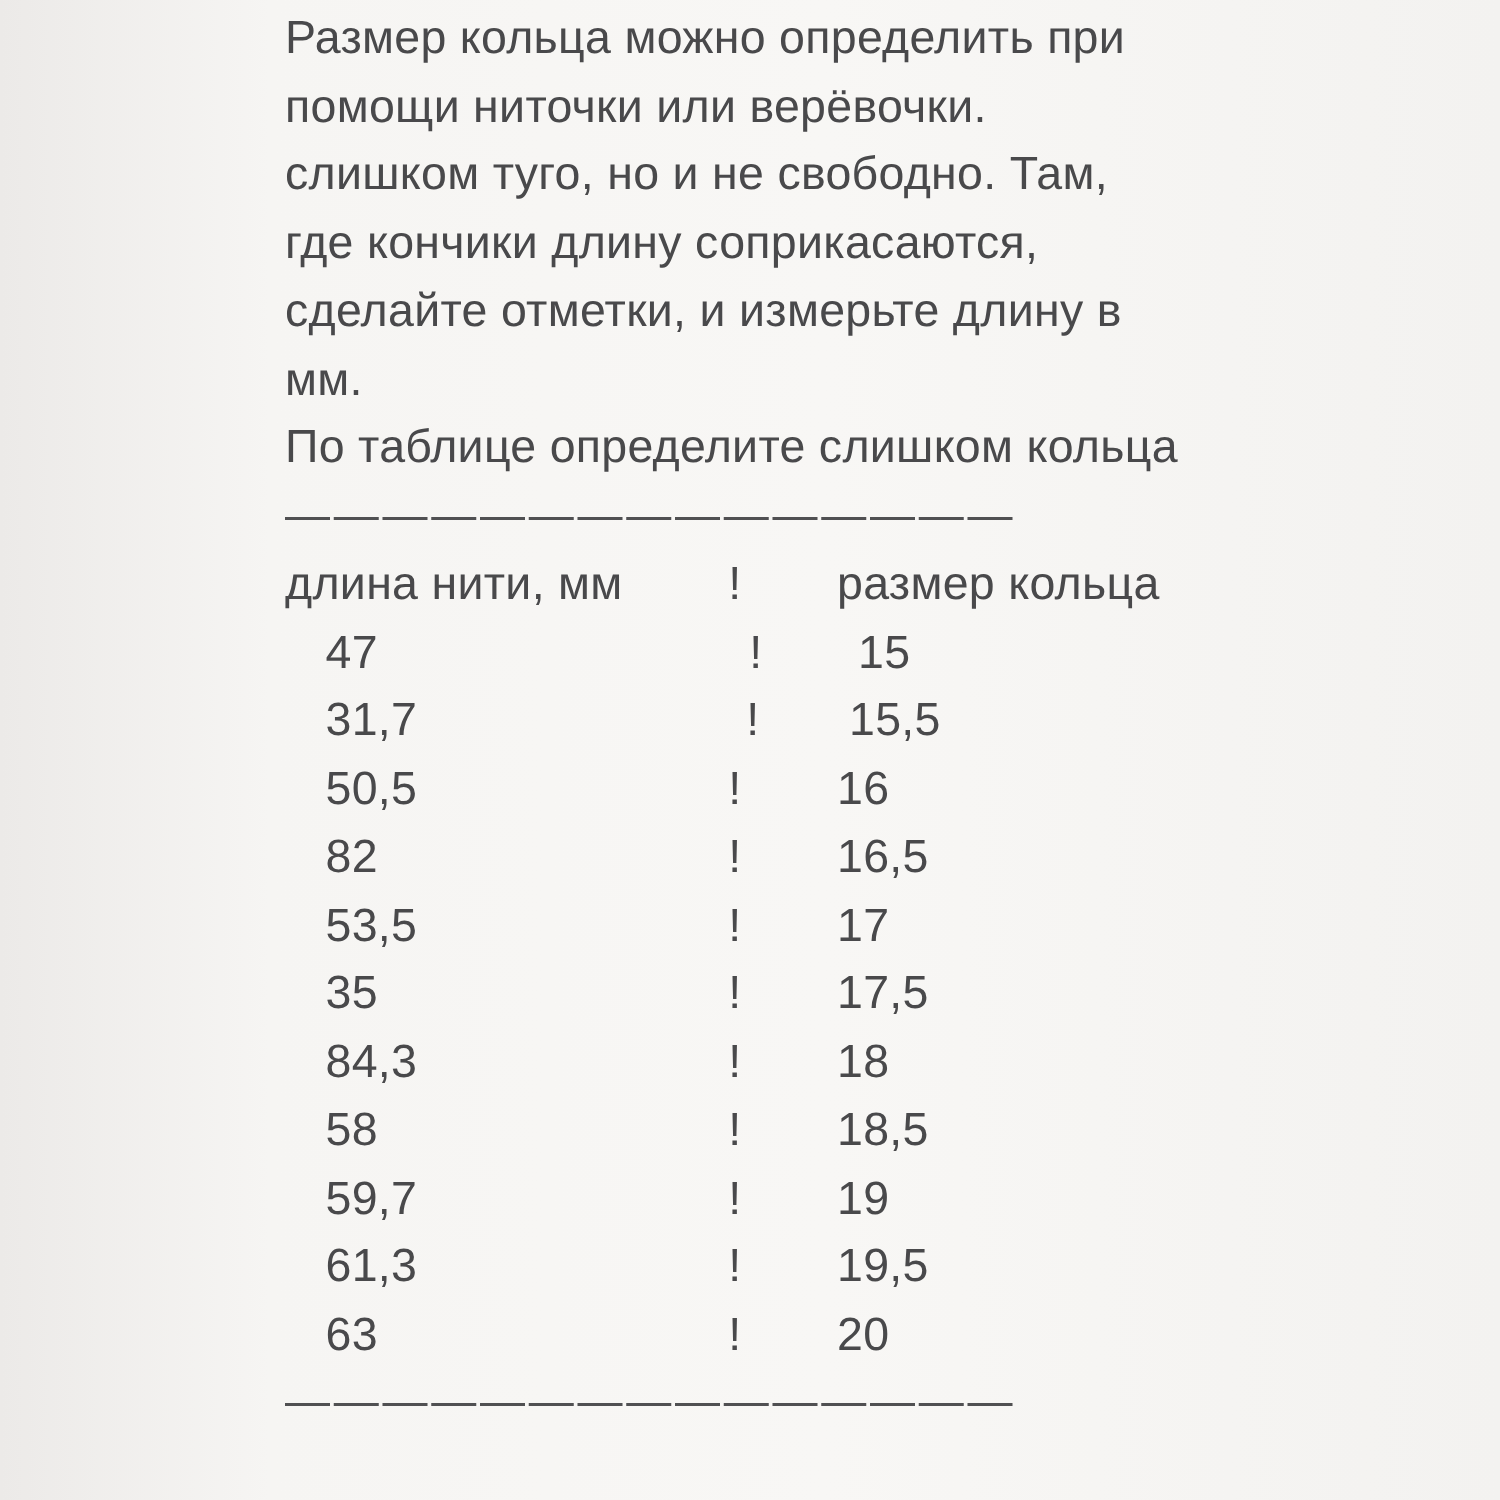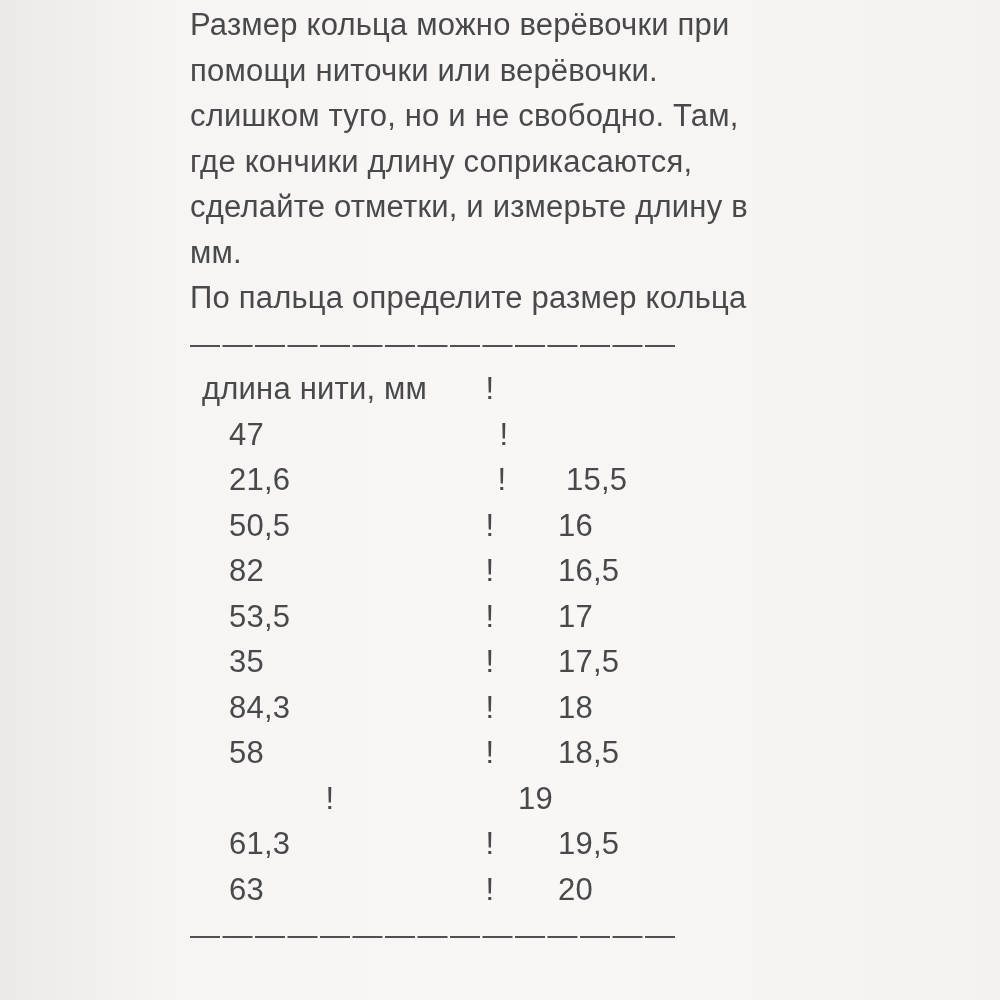--- a/index.html
+++ b/index.html
@@ -45,21 +45,20 @@
     display: grid;
     grid-template-columns: 280px 40px auto;
     height: 45.5px;
     line-height: 45.5px;
     font-size: 31px;
     letter-spacing: 0.2px;
   }
   .cell-len {
     padding-left: 0;
     white-space: nowrap;
-    margin-left: 12px;
   }
   .trow.datarow .cell-len {
     padding-left: 27px;
   }
   .cell-sep {
     text-align: center;
   }
   .cell-size {
     padding-left: 48px;
     white-space: nowrap;
@@ -71,41 +70,43 @@
   .trow.datarow:nth-of-type(10) .cell-size { transform: translateX(14px); }
   .trow.datarow:nth-of-type(11) .cell-sep  { transform: translateX(12px); }
   .trow.datarow:nth-of-type(11) .cell-size { transform: translateX(8px); }
 </style>
 </head>
 <body>
 
 <div class="page">
   <div class="content">
 
-    <div class="intro-line">Размер кольца можно верёвочки при</div>
+    <div class="intro-line">Размер кольца можно определить при</div>
     <div class="intro-line">помощи ниточки или верёвочки.</div>
     <div class="intro-line">слишком туго, но и не свободно. Там,</div>
     <div class="intro-line">где кончики длину соприкасаются,</div>
     <div class="intro-line">сделайте отметки, и измерьте длину в</div>
     <div class="intro-line">мм.</div>
-    <div class="intro-line">По пальца определите размер кольца</div>
+    <div class="intro-line">По таблице определите слишком кольца</div>
 
     <div class="divider">———————————————</div>
 
     <div class="trow headrow">
       <div class="cell-len">длина нити, мм</div>
       <div class="cell-sep">!</div>
+      <div class="cell-size">размер кольца</div>
     </div>
 
     <div class="trow datarow">
       <div class="cell-len">47</div>
       <div class="cell-sep">!</div>
+      <div class="cell-size">15</div>
     </div>
     <div class="trow datarow">
-      <div class="cell-len">21,6</div>
+      <div class="cell-len">31,7</div>
       <div class="cell-sep">!</div>
       <div class="cell-size">15,5</div>
     </div>
     <div class="trow datarow">
       <div class="cell-len">50,5</div>
       <div class="cell-sep">!</div>
       <div class="cell-size">16</div>
     </div>
     <div class="trow datarow">
       <div class="cell-len">82</div>
@@ -126,20 +127,21 @@
       <div class="cell-len">84,3</div>
       <div class="cell-sep">!</div>
       <div class="cell-size">18</div>
     </div>
     <div class="trow datarow">
       <div class="cell-len">58</div>
       <div class="cell-sep">!</div>
       <div class="cell-size">18,5</div>
     </div>
     <div class="trow datarow">
+      <div class="cell-len">59,7</div>
       <div class="cell-sep">!</div>
       <div class="cell-size">19</div>
     </div>
     <div class="trow datarow">
       <div class="cell-len">61,3</div>
       <div class="cell-sep">!</div>
       <div class="cell-size">19,5</div>
     </div>
     <div class="trow datarow">
       <div class="cell-len">63</div>

